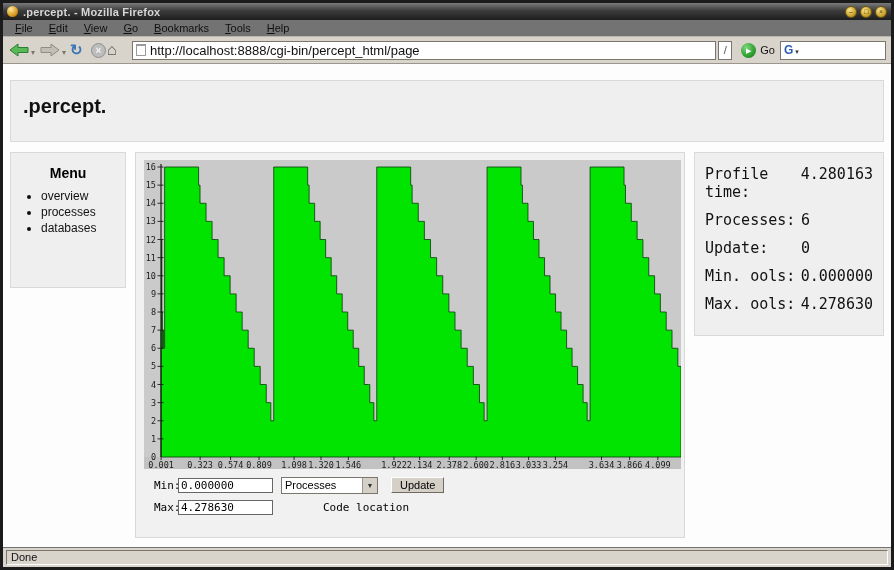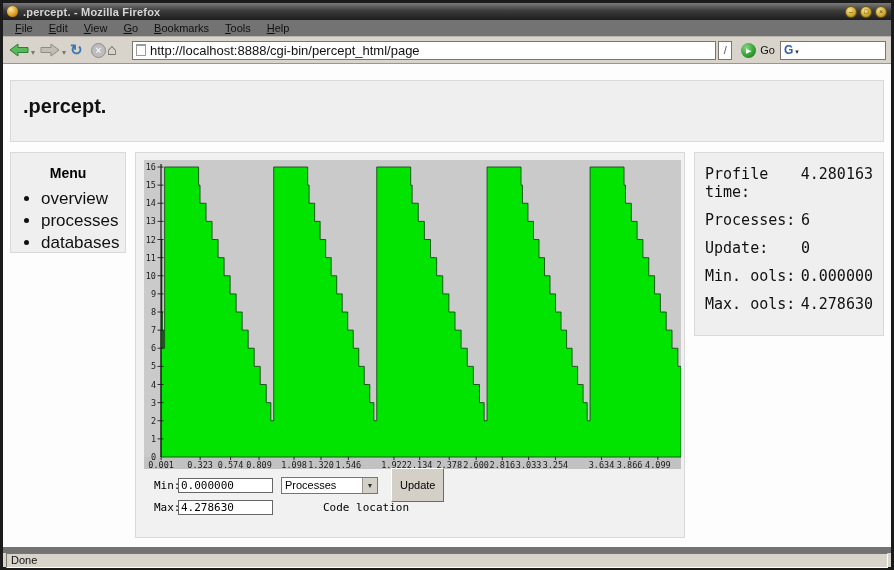--- a/index.html
+++ b/index.html
@@ -52,23 +52,23 @@
   .g-logo{ color:#2a5db0; font-weight:bold; font-size:12px; }
   .search-caret{ font-size:7px; color:#333; margin-top:4px; }
   .searchbar input{ border:none; outline:none; flex:1; width:40px; background:transparent; }
 
   
   .content{ flex:1; background:#fdfdfd; padding:8px 7px 0 7px; overflow:hidden; }
   .panel{ background:#efefef; border:1px solid #d9d9d9; }
   .header-box{ height:62px; padding:14px 0 0 12px; margin-bottom:10px;margin-top:8px; }
   .page-title{ font-size:20px; font-weight:bold; color:#111; }
   .cols{ display:flex; align-items:flex-start; gap:9px; }
-  .menu-box{ width:117px; height:101px; padding-top:12px; }
+  .menu-box{ width:117px; height:136px; padding-top:12px; }
   .menu-title{ font-size:14px; font-weight:bold; text-align:center; margin-bottom:8px; }
-  .menu-list{ list-style:disc; margin-left:30px; font-size:17px; color:#111; }
+  .menu-list{ list-style:disc; margin-left:30px; font-size:12px; color:#111; }
   .menu-list li{ margin-bottom:2px; cursor:pointer; }
   .main-box{ width:550px; padding:7px 5px 20px 8px; background:#f1f1f1; }
   .info-box{ width:190px; padding:12px 10px; }
   .info-row{ display:flex; font-family:"DejaVu Sans Mono", monospace; font-size:15px;
              color:#111; margin-bottom:10px; }
   .info-label{ width:96px; }
 
   
   .chart-wrap{ line-height:0; }
 
@@ -77,27 +77,27 @@
   .ctl-row{ display:flex; align-items:center; height:20px; margin-top:2px; }
   .ctl-label{ width:34px; padding-left:10px; }
   .text-input{ width:95px; height:15px; border:1px solid #666; font-size:11px;
                font-family:"DejaVu Sans Mono", monospace; padding:0 2px; background:#fff; }
   .select{ width:97px; height:17px; background:#fff; border:1px solid #7a766e;
            display:flex; align-items:center; margin-left:8px; font-size:11px;
            font-family:"Liberation Sans", sans-serif; }
   .select .sel-text{ flex:1; padding-left:3px; }
   .sel-arrow-btn{ width:15px; height:15px; background:#d4d0c8; border-left:1px solid #9a968e;
                   font-size:7px; text-align:center; line-height:15px; color:#333; }
-  .update-btn{ margin-left:13px; height:34px; padding:0 8px; font-size:11px;
+  .update-btn{ margin-left:13px; height:16px; padding:0 8px; font-size:11px;
                font-family:"Liberation Sans", sans-serif; background:#d4d0c8;
                border:1px solid; border-color:#fff #6e6a62 #6e6a62 #fff; cursor:pointer;}
   .code-location{ margin-left:50px; }
 
   
-  .statusbar{ height:20px; background:#d8d4cc; border-top:6px solid #737373;
+  .statusbar{ height:20px; background:#d8d4cc; border-top:1px solid #737373;
               display:flex; align-items:center; padding:0 3px; flex:0 0 auto;}
   .status-field{ flex:1; height:15px; border:1px solid; border-color:#7a766e #fdfdfd #fdfdfd #7a766e;
                  font-size:11px; color:#111; padding:0 4px; line-height:13px; background:#d8d4cc;}
 </style>
 </head>
 <body>
 
 <div class="window">
 
   <div class="titlebar">

